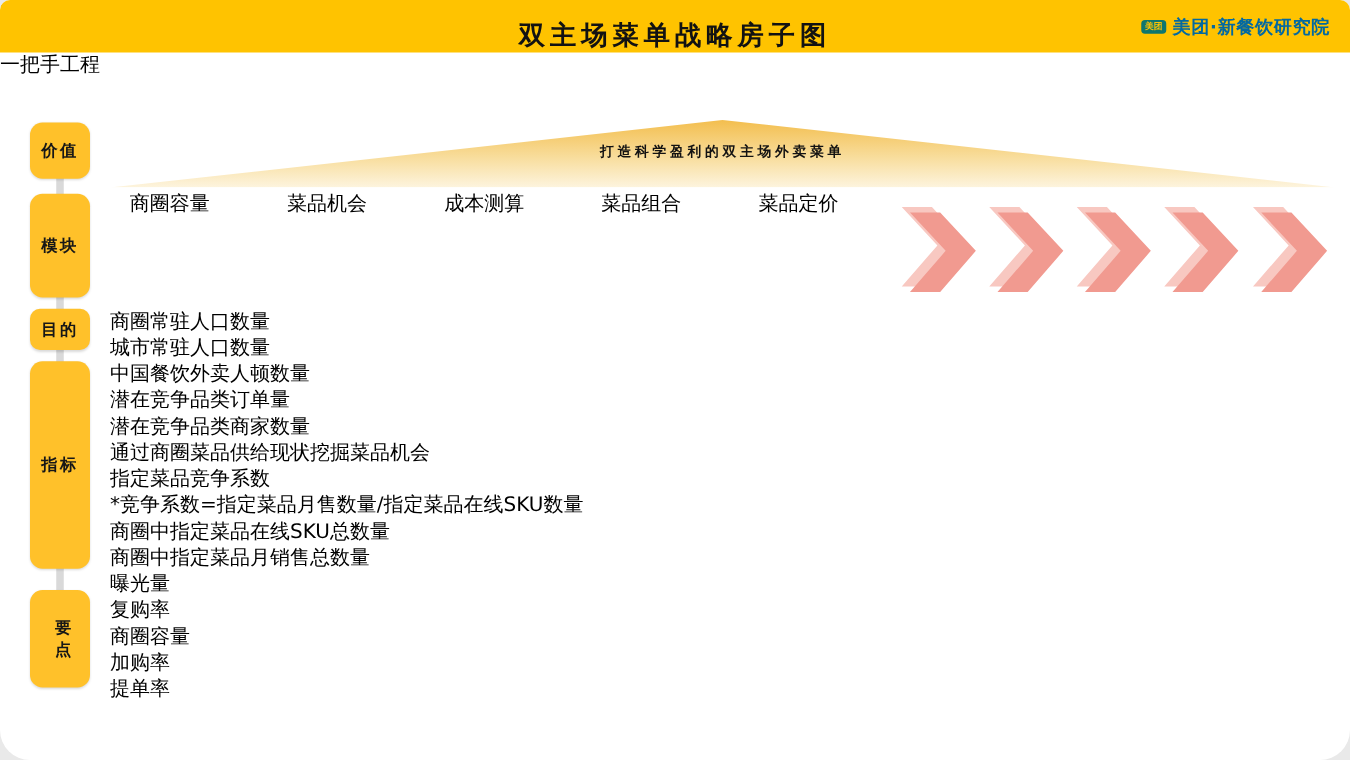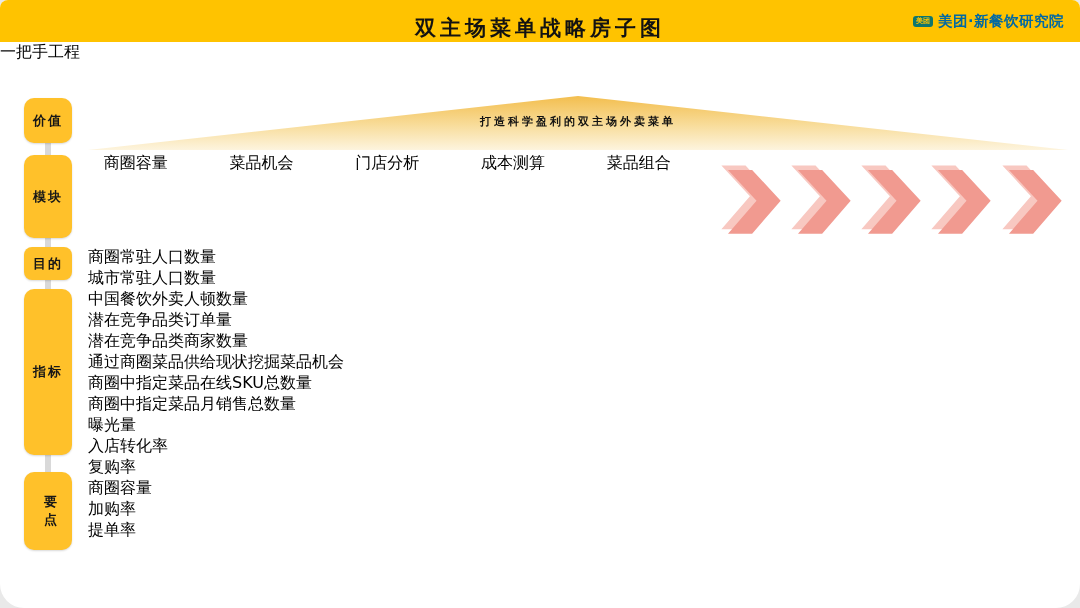--- a/index.html
+++ b/index.html
@@ -151,31 +151,31 @@
           <div class="module-name">商圈容量</div>
         </div>
       </div>
       <div class="circle-cell">
         <div class="module-circle">
           <div class="module-name">菜品机会</div>
         </div>
       </div>
       <div class="circle-cell">
         <div class="module-circle">
-          <div class="module-name">门店分析</div>
-        </div>
-      </div>
-      <div class="circle-cell">
-        <div class="module-circle">
           <div class="module-name">成本测算</div>
         </div>
       </div>
       <div class="circle-cell">
         <div class="module-circle">
           <div class="module-name">菜品组合</div>
+        </div>
+      </div>
+      <div class="circle-cell">
+        <div class="module-circle">
+          <div class="module-name">菜品定价</div>
         </div>
       </div>
 
       <svg class="chev" style="left:148px" viewBox="0 0 32 34">
           <path d="M2 2 L13 2 L26 16 L13 31 L2 31 L15 16 Z" fill="#F8C8C1"></path>
           <path d="M5 4 L16 4 L29 18 L16 33 L5 33 L18 18 Z" fill="#F19A90"></path>
         </svg>
       <svg class="chev" style="left:311px" viewBox="0 0 32 34">
           <path d="M2 2 L13 2 L26 16 L13 31 L2 31 L15 16 Z" fill="#F8C8C1"></path>
           <path d="M5 4 L16 4 L29 18 L16 33 L5 33 L18 18 Z" fill="#F19A90"></path>
@@ -204,31 +204,34 @@
           <div class="ind-item">中国餐饮外卖人顿数量</div>
           <div class="ind-item">潜在竞争品类订单量</div>
           <div class="ind-item">潜在竞争品类商家数量</div>
         </div>
       </div>
 
       <div class="col c2">
         <div class="pointer"></div>
         <div class="purpose-bar">通过商圈菜品供给现状挖掘菜品机会</div>
         <div class="ind-box">
+          <div>
+            <div class="ind-item">指定菜品竞争系数</div>
+            <div class="ind-note">*竞争系数=指定菜品月售数量/指定菜品在线SKU数量</div>
+          </div>
           <div class="ind-item">商圈中指定菜品在线SKU总数量</div>
         </div>
       </div>
 
       <div class="col c3">
         <div class="pointer"></div>
         <div class="purpose-bar">商圈中指定菜品月销售总数量</div>
         <div class="ind-box">
           <div class="ind-item">曝光量</div>
           <div class="two-col">
-            <div class="ind-item">入店转化率</div>
             <div class="ind-item">复购率</div>
             <div class="ind-item">商圈容量</div>
             <div class="ind-item">加购率</div>
             <div class="ind-item">提单率</div>
 
           </div>
         </div>
       </div>
 
     </div>

